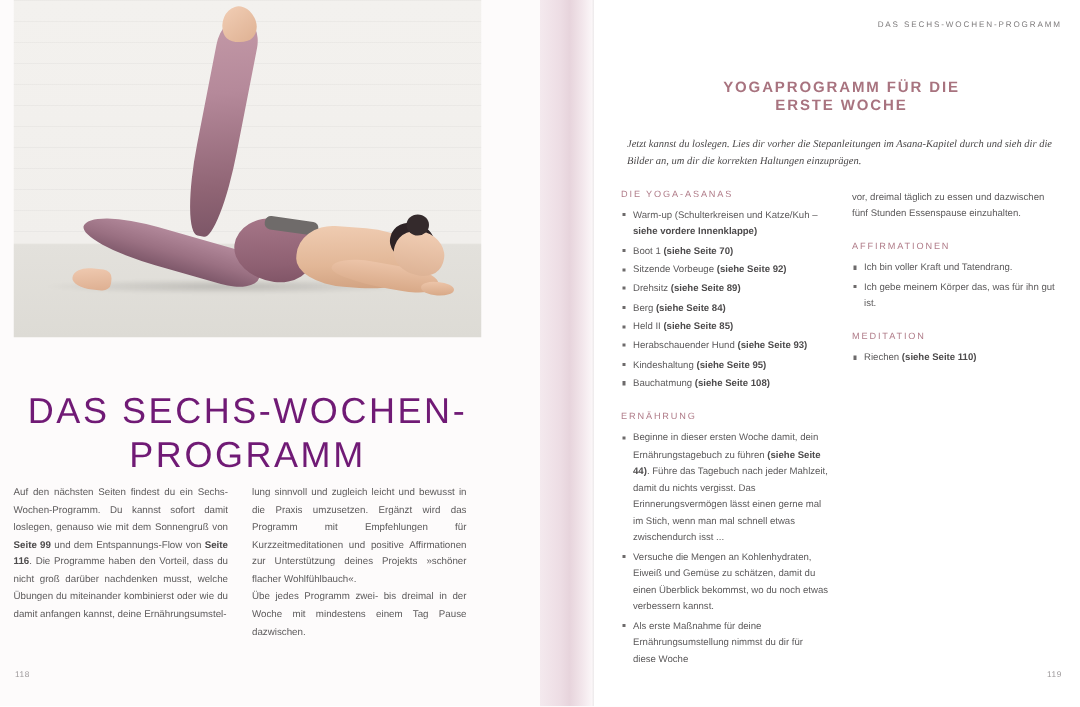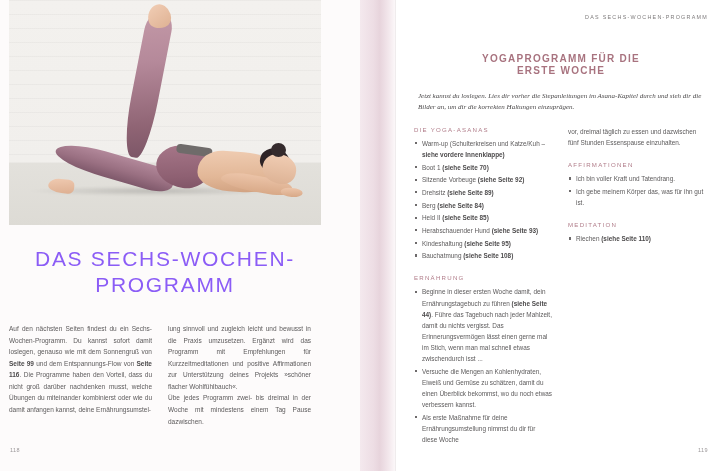--- a/index.html
+++ b/index.html
@@ -148,25 +148,25 @@
     left: 272px; top: 188px;
     width: 22px; height: 9px;
     border-radius: 45% 50% 50% 50%;
     background: linear-gradient(175deg,#eec7ac,#d6a684);
     transform: rotate(4deg);
   }
 
   .left-title {
     position: absolute;
     left: 9px;
-    top: 232px;
+    top: 244px;
     width: 312px;
     text-align: center;
-    color: #8b5cf6;
-    font-size: 21px;
+    color: #701a75;
+    font-size: 24px;
     letter-spacing: 1.7px;
     line-height: 1.22;
     font-weight: 400;
   }
   .left-body {
     position: absolute;
     left: 9px;
     top: 323px;
     width: 302px;
     display: flex;

